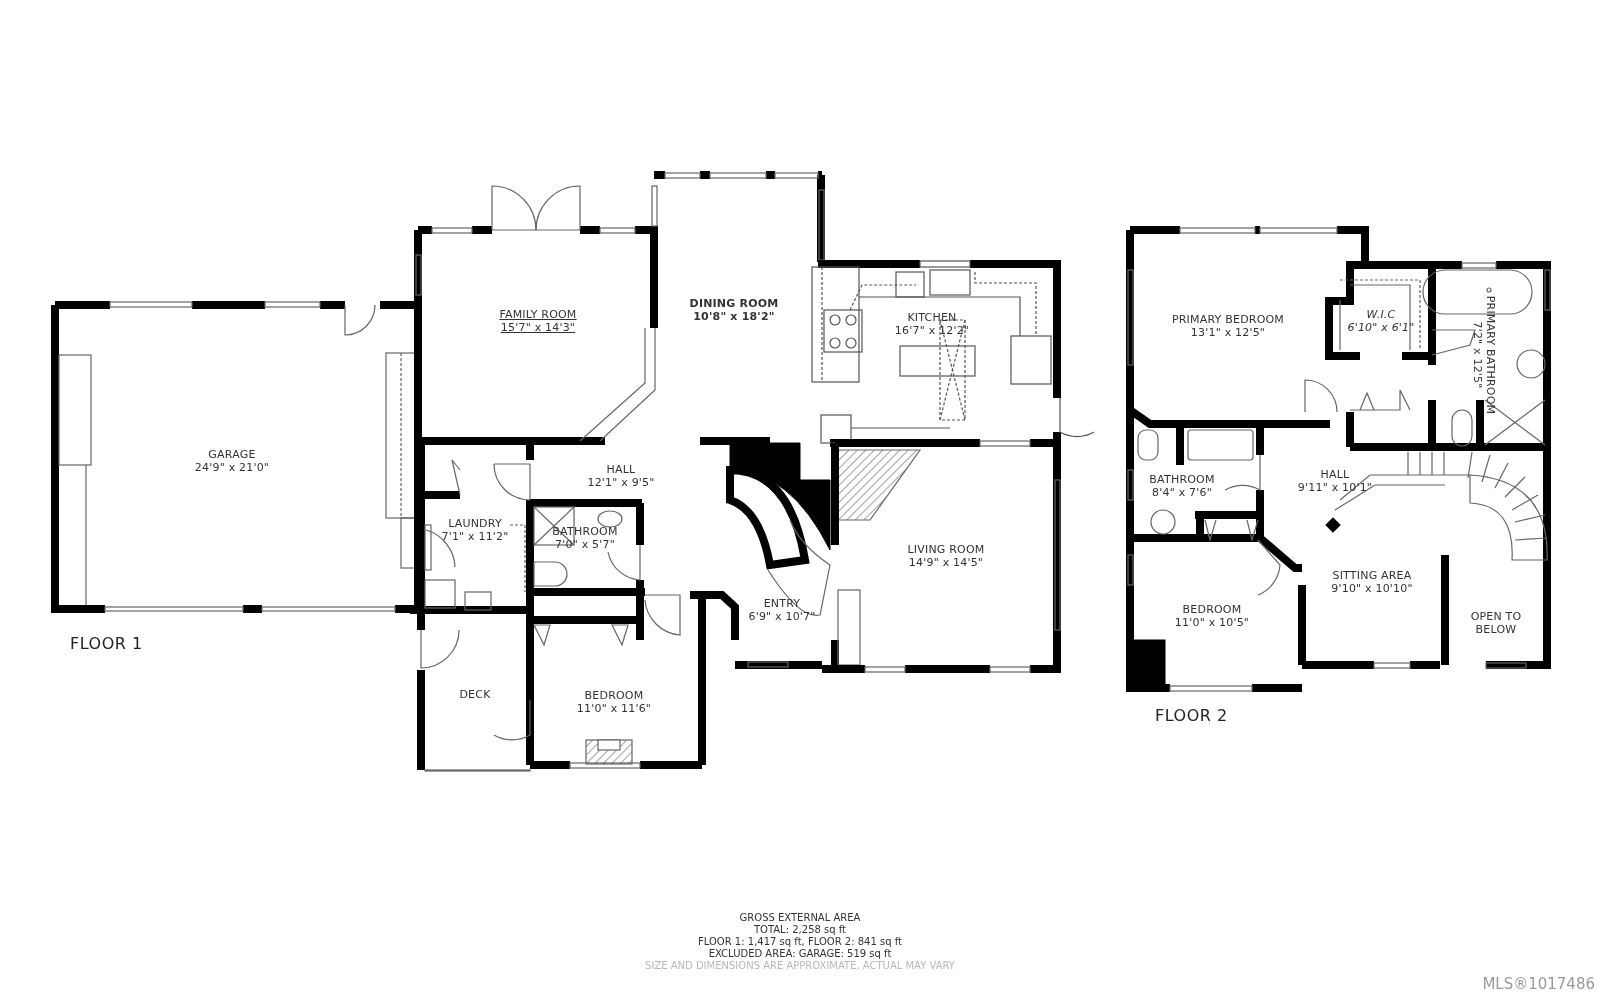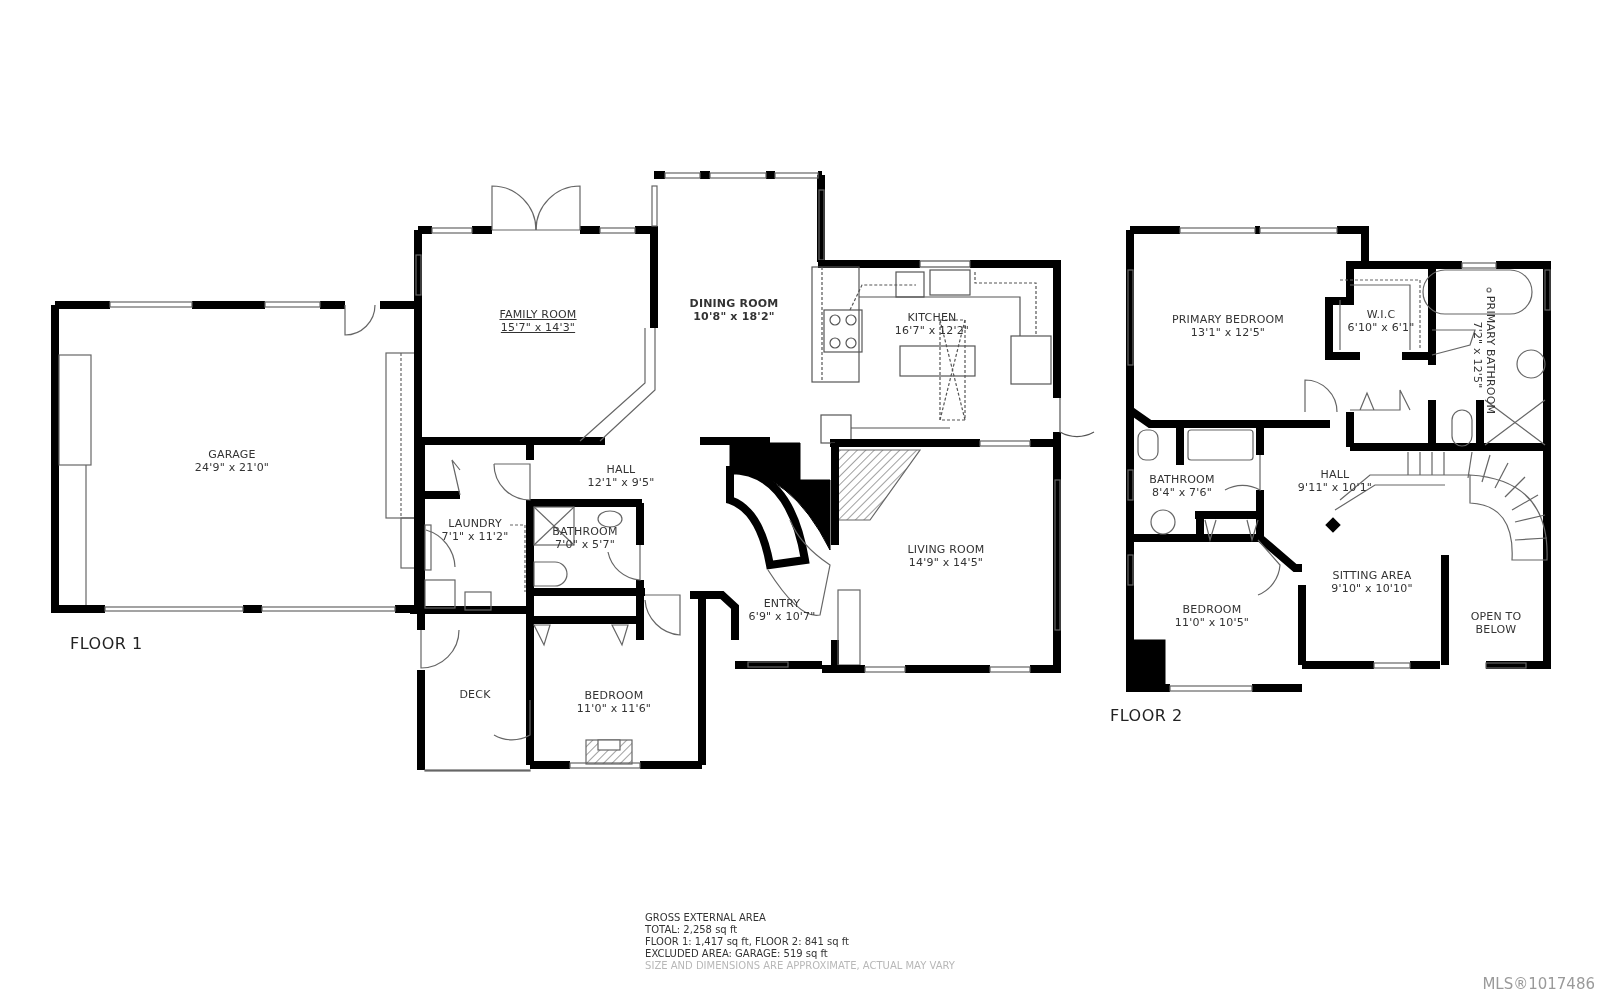--- a/index.html
+++ b/index.html
@@ -1,21 +1,21 @@
 <!DOCTYPE html>
 <html><head>
 <meta charset="utf-8">
 <style>
   html, body { margin:0; padding:0; background:#ffffff; }
   body { width:1600px; height:999px; position:relative; overflow:hidden; font-family:"DejaVu Sans", sans-serif; }
   svg#plan { position:absolute; left:0; top:0; }
   .lbl { position:absolute; text-align:center; color:#333; font-size:11px; line-height:13px; letter-spacing:0.2px; transform:translate(-50%,-50%); white-space:nowrap; }
   .lbl span { display:block; }
   .floor-label { position:absolute; font-size:16px; color:#222; letter-spacing:0.5px;margin-left:20px; }
-  .summary { position:absolute; left:800px; top:912px; transform:translateX(-50%); font-size:10px; line-height:12px; color:#333; }
+  .summary { position:absolute; left:800px; top:912px; transform:translateX(-50%); text-align:center; font-size:10px; line-height:12px; color:#333; }
   .summary .disc { color:#b8b8b8; }
   .mls { position:absolute; right:5px; bottom:6px; font-size:15px; color:#9a9a9a; }
   .vert { transform:translate(-50%,-50%) rotate(90deg); }
 </style>
 </head>
 <body>
 
 <svg id="plan" width="1600" height="999" viewBox="0 0 1600 999">
   <defs>
     <pattern id="hatch" width="6" height="6" patternUnits="userSpaceOnUse" patternTransform="rotate(45)">
@@ -299,21 +299,21 @@
 <div class="lbl" style="left:614px;top:702px;">
     <span>BEDROOM</span>
     <span>11'0" x 11'6"</span>
   </div>
 <div class="floor-label" style="left:50px;top:634px;">FLOOR 1</div>
 
 <div class="lbl" style="left:1228px;top:326px;">
     <span>PRIMARY BEDROOM</span>
     <span>13'1" x 12'5"</span>
   </div>
-<div class="lbl" style="left:1381px;top:321px;">
+<div class="lbl" style="left:1381px;top:321px;font-style:italic;">
     <span>W.I.C</span>
     <span>6'10" x 6'1"</span>
   </div>
 <div class="lbl vert" style="left:1484px;top:355px;">
     <span>PRIMARY BATHROOM</span>
     <span>7'2" x 12'5"</span>
   </div>
 <div class="lbl" style="left:1182px;top:486px;">
     <span>BATHROOM</span>
     <span>8'4" x 7'6"</span>
@@ -327,21 +327,21 @@
     <span>9'10" x 10'10"</span>
   </div>
 <div class="lbl" style="left:1212px;top:616px;">
     <span>BEDROOM</span>
     <span>11'0" x 10'5"</span>
   </div>
 <div class="lbl" style="left:1496px;top:623px;">
     <span>OPEN TO</span>
     <span>BELOW</span>
   </div>
-<div class="floor-label" style="left:1090px;top:706px;text-align:right;">FLOOR 2</div>
+<div class="floor-label" style="left:1135px;top:706px;text-align:right;">FLOOR 2</div>
 
 <div class="summary">
   <div>GROSS EXTERNAL AREA</div>
   <div>TOTAL: 2,258 sq ft</div>
   <div>FLOOR 1: 1,417 sq ft, FLOOR 2: 841 sq ft</div>
   <div>EXCLUDED AREA: GARAGE: 519 sq ft</div>
   <div class="disc">SIZE AND DIMENSIONS ARE APPROXIMATE, ACTUAL MAY VARY</div>
 </div>
 <div class="mls">MLS®1017486</div>
 

